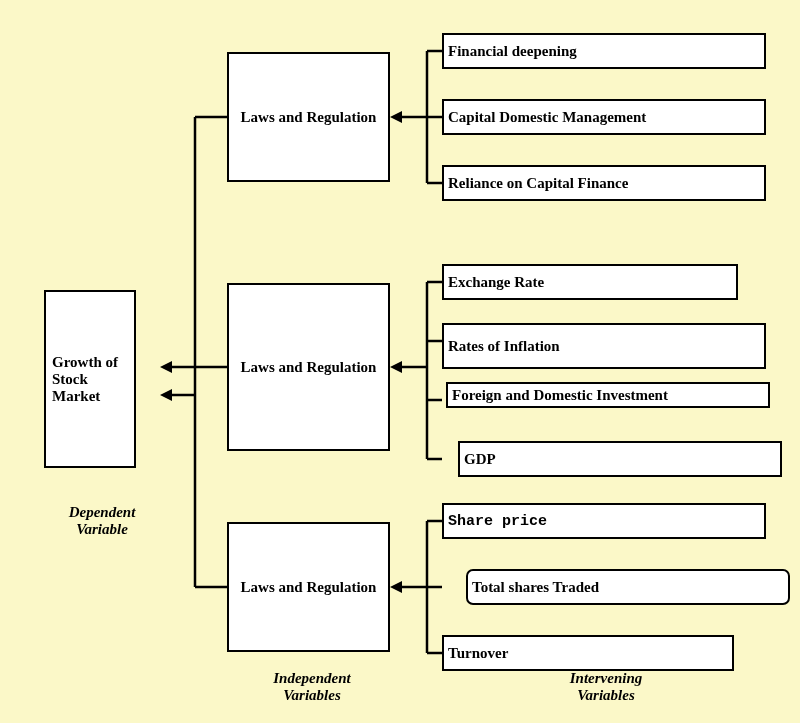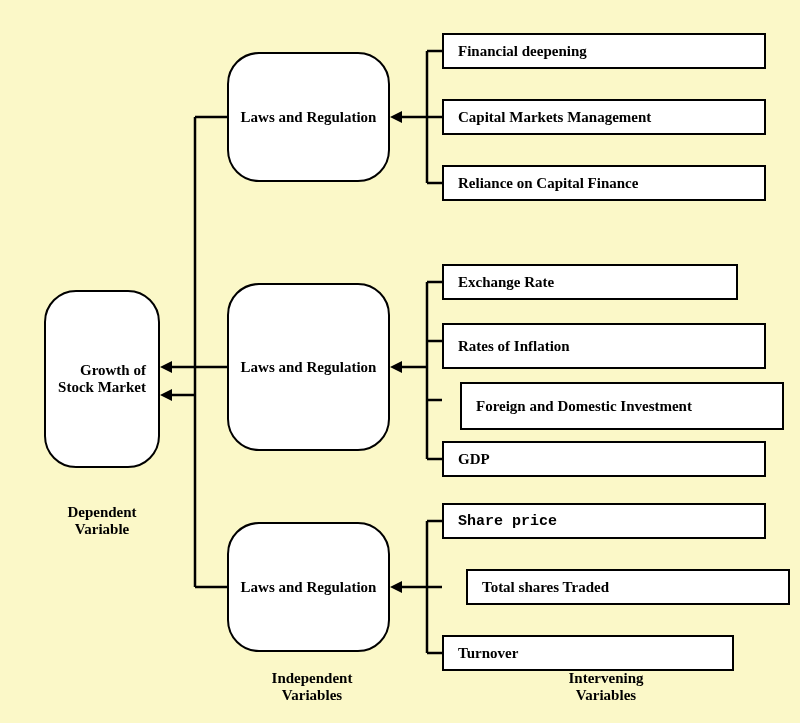--- a/index.html
+++ b/index.html
@@ -15,64 +15,65 @@
   .box {
     position: absolute;
     background: #fff;
     border: 2px solid #000;
     display: flex;
     align-items: center;
     font-weight: bold;
     font-size: 15px;
     color: #000;
   }
-  .box.center { justify-content: center; text-align: right; padding: 6px; border-radius: 32px; }
-  .box.left { justify-content: flex-start; padding-left: 14px; }
+  .box.center { justify-content: center; text-align: left; padding: 6px; }
+  .box.left { justify-content: flex-start; padding-left: 4px; }
   .caption {
     position: absolute;
+    font-style: italic;
     font-weight: bold;
     font-size: 15px;
     color: #000;
     text-align: center;
   }
   svg.arrows {
     position: absolute;
     top: 0; left: 0;
     width: 800px;
     height: 723px;
     pointer-events: none;
   }
   .seg { stroke: #000; stroke-width: 2.5; fill: none; }
   .head { fill: #000; }
 </style>
 </head>
 <body>
 
-<div class="box center" style="left:44px; top:290px; width:116px; height:178px; white-space:pre-line;">Growth of
+<div class="box center" style="left:44px; top:290px; width:92px; height:178px; white-space:pre-line;">Growth of
 Stock Market</div>
 <div class="caption" style="left:58px; top:504px; width:88px; white-space:pre-line;">Dependent
 Variable</div>
 
 <div class="box center" style="left:227px; top:52px; width:163px; height:130px;">Laws and Regulation</div>
 <div class="box center" style="left:227px; top:283px; width:163px; height:168px;">Laws and Regulation</div>
 <div class="box center" style="left:227px; top:522px; width:163px; height:130px;">Laws and Regulation</div>
 <div class="caption" style="left:262px; top:670px; width:100px; white-space:pre-line;text-align:center;">Independent
 Variables</div>
 
 <div class="box left" style="left:442px; top:33px; width:324px; height:36px;">Financial deepening</div>
-<div class="box left" style="left:442px; top:99px; width:324px; height:36px;">Capital Markets Management</div>
+<div class="box left" style="left:442px; top:99px; width:324px; height:36px;">Capital Domestic Management</div>
 <div class="box left" style="left:442px; top:165px; width:324px; height:36px;">Reliance on Capital Finance</div>
 
 <div class="box left" style="left:442px; top:264px; width:296px; height:36px;">Exchange Rate</div>
 <div class="box left" style="left:442px; top:323px; width:324px; height:46px;">Rates of Inflation</div>
-<div class="box left" style="left:460px; top:382px; width:324px; height:48px;">Foreign and Domestic Investment</div>
-<div class="box left" style="left:442px; top:441px; width:324px; height:36px;">GDP</div>
+<div class="box left" style="left:446px; top:382px; width:324px; height:26px;">Foreign and Domestic Investment</div>
+<div class="box left" style="left:458px; top:441px; width:324px; height:36px;">GDP</div>
 
 <div class="box left" style="left:442px; top:503px; width:324px; height:36px;font-family:Liberation Mono, monospace;">Share price</div>
-<div class="box left" style="left:466px; top:569px; width:324px; height:36px;">Total shares Traded</div>
+<div class="box left" style="left:466px; top:569px; width:324px; height:36px;border-radius:7px;">Total shares Traded</div>
 <div class="box left" style="left:442px; top:635px; width:292px; height:36px;">Turnover</div>
 
 <div class="caption" style="left:556px; top:670px; width:100px; white-space:pre-line;">Intervening
 Variables</div>
 
 <svg class="arrows" viewBox="0 0 800 723">
   <defs>
     <g id="ah">
       <polygon class="head" points="0,0 12,-6 12,6"></polygon>
     </g>

